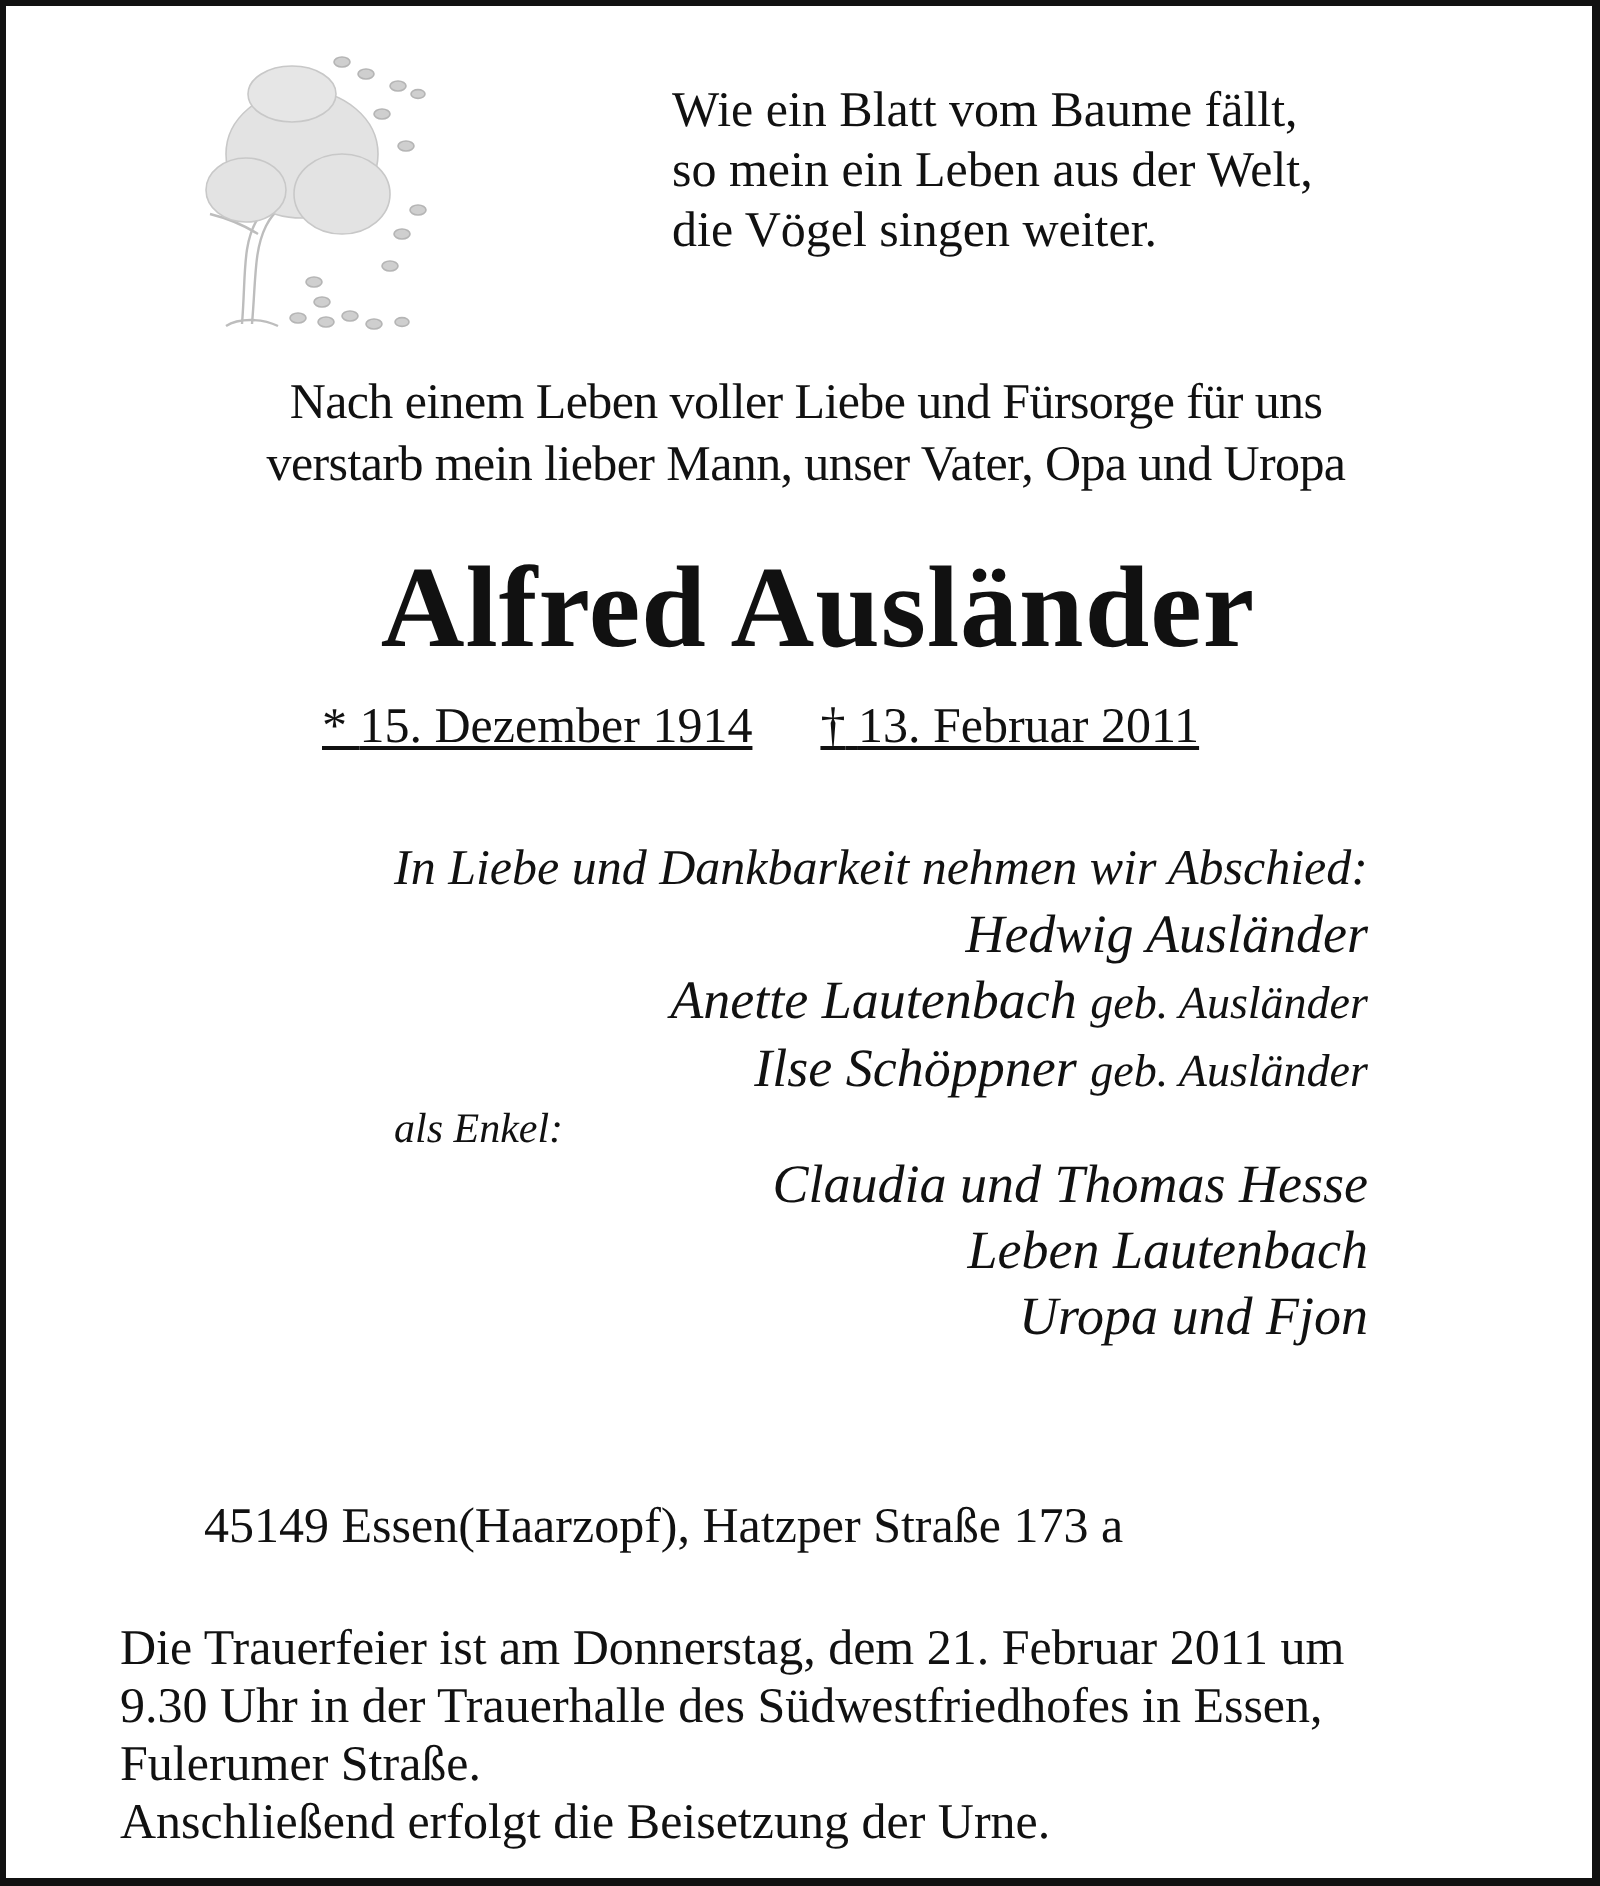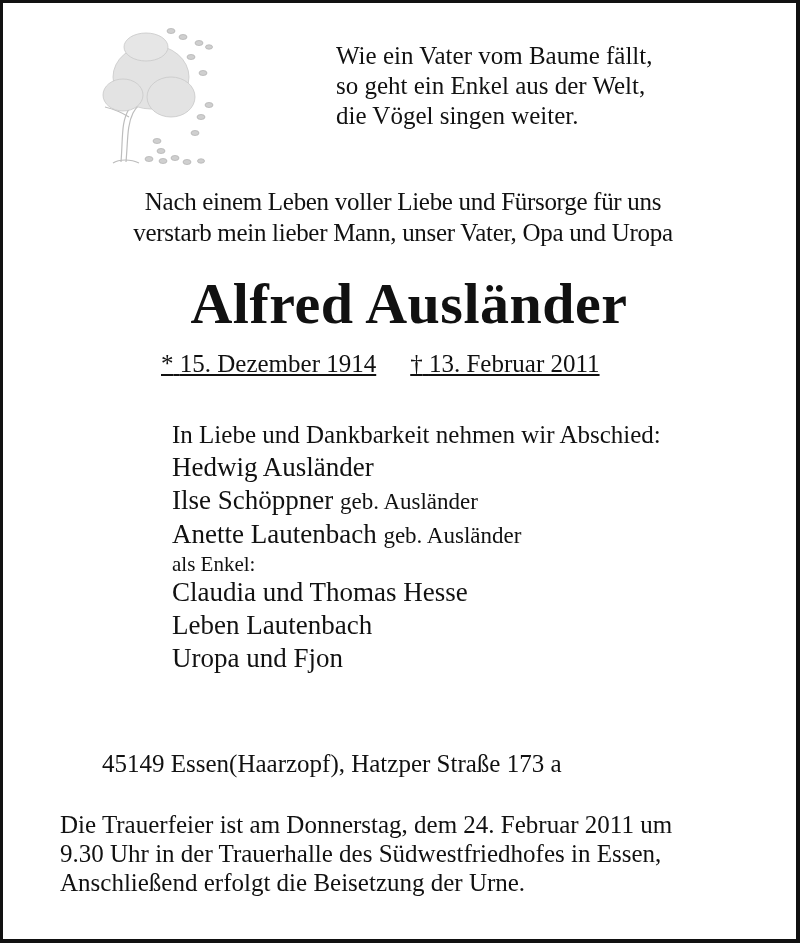--- a/index.html
+++ b/index.html
@@ -16,23 +16,23 @@
       font-family: "Liberation Serif", "DejaVu Serif", serif;
       color: #111;
     }
     .abs { position: absolute; white-space: nowrap; }
     .tree { position: absolute; left: 88px; top: 14px; width: 130px; height: 150px; }
     .poem { left: 333px; top: 38px; font-size: 25px; line-height: 30px; }
     .intro { left: 0; width: 800px; top: 183px; text-align: center; font-size: 25px; line-height: 31px; letter-spacing: -0.3px; }
     .name { left: 0; width: 812px; top: 266px; text-align: center; font-size: 58px; font-weight: bold; line-height: 70px; letter-spacing: 0.5px; }
     .dates { left: 158px; top: 345px; font-size: 25px; line-height: 32px; text-decoration: underline; }
     .dates .sep { display: inline-block; width: 34px; }
-    .mourners { left: 169px; top: 415px; }
+    .mourners { left: 194px; top: 415px; font-style: italic; }
     .mourners .line { font-size: 25px; line-height: 33px; }
-    .mourners .big { font-size: 27px; line-height: 33px; }
+    .mourners .big { font-size: 27px; line-height: 33px; text-align: right; }
     .mourners .small { font-size: 21px; line-height: 24px; }
     .mourners .nee { font-size: 23px; }
     .address { left: 57px; top: 745px; font-size: 25px; line-height: 32px; margin-left: 42px; }
     .service { left: 57px; top: 807px; font-size: 25px; line-height: 29px; }
   </style>
 </head>
 <body>
 
 <div class="frame">
 
@@ -64,22 +64,22 @@
         <ellipse cx="96" cy="145" rx="4" ry="2.5"></ellipse>
         <ellipse cx="110" cy="144" rx="3.5" ry="2.2"></ellipse>
         <ellipse cx="118" cy="30" rx="3.5" ry="2.2"></ellipse>
         <ellipse cx="80" cy="14" rx="4" ry="2.5"></ellipse>
         <ellipse cx="92" cy="20" rx="4" ry="2.5"></ellipse>
       </g>
     </svg>
   </div>
 
   <div class="abs poem">
-    <div>Wie ein Vater vom Baume fällt,</div>
-    <div>so geht ein Enkel aus der Welt,</div>
+    <div>Wie ein Blatt vom Baume fällt,</div>
+    <div>so mein ein Leben aus der Welt,</div>
     <div>die Vögel singen weiter.</div>
   </div>
 
   <div class="abs intro">
     <div>Nach einem Leben voller Liebe und Fürsorge für uns</div>
     <div>verstarb mein lieber Mann, unser Vater, Opa und Uropa</div>
   </div>
 
   <div class="abs name">Alfred Ausländer</div>
 
@@ -88,34 +88,35 @@
     <span>15. Dezember 1914</span><span class="sep"></span><span>†</span>
     <span>13. Februar 2011</span>
   </div>
 
   <div class="abs mourners">
     <div class="line">In Liebe und Dankbarkeit nehmen wir Abschied:</div>
     <div class="big">
       <span>Hedwig Ausländer</span>
     </div>
     <div class="big">
-      <span>Ilse Schöppner</span>
+      <span>Anette Lautenbach</span>
       <span class="nee">geb. Ausländer</span>
     </div>
     <div class="big">
-      <span>Anette Lautenbach</span>
+      <span>Ilse Schöppner</span>
       <span class="nee">geb. Ausländer</span>
     </div>
     <div class="small">als Enkel:</div>
     <div class="big">Claudia und Thomas Hesse</div>
     <div class="big">Leben Lautenbach</div>
     <div class="big">Uropa und Fjon</div>
   </div>
 
   <div class="abs address">45149 Essen(Haarzopf), Hatzper Straße 173 a</div>
 
   <div class="abs service">
-    <div>Die Trauerfeier ist am Donnerstag, dem 24. Februar 2011 um</div>
+    <div>Die Trauerfeier ist am Donnerstag, dem 21. Februar 2011 um</div>
     <div>9.30 Uhr in der Trauerhalle des Südwestfriedhofes in Essen,</div>
+    <div>Fulerumer Straße.</div>
     <div>Anschließend erfolgt die Beisetzung der Urne.</div>
   </div>
 
 </div>
 
 </body></html>

